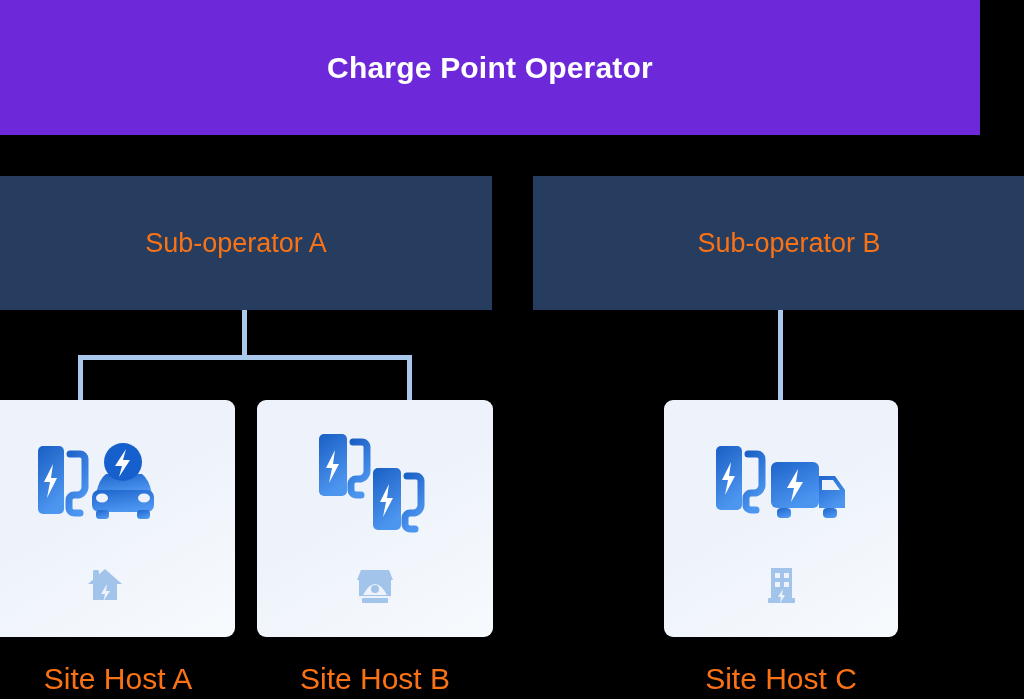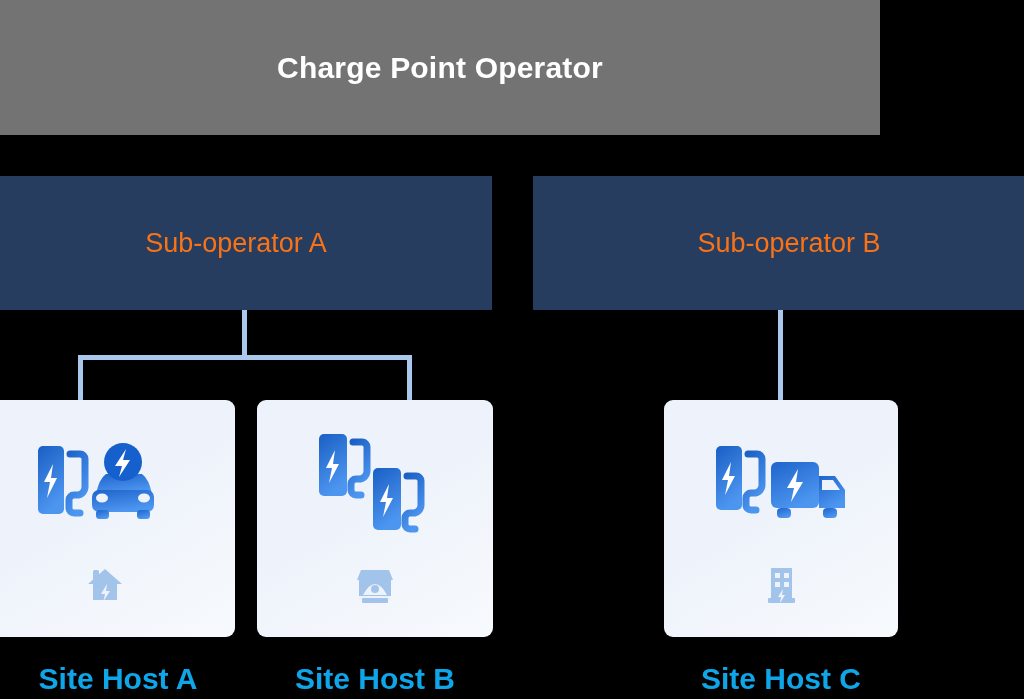--- a/index.html
+++ b/index.html
@@ -6,22 +6,22 @@
   html, body {
     width:1024px; height:699px;
     background:#000000;
     font-family:"Liberation Sans", sans-serif;
     overflow:hidden;
   }
   #stage { position:relative; width:1024px; height:699px; background:#000000; }
 
   
   .cpo-band {
-    position:absolute; left:0; top:0; width:880px; height:135px;
-    background:#737373;
+    position:absolute; left:0; top:0; width:980px; height:135px;
+    background:#6d28d9;
     display:flex; align-items:center; justify-content:center;
   }
   .cpo-title {
     color:#ffffff; font-size:30px; font-weight:600; letter-spacing:.2px;
     white-space:nowrap;
   }
 
   
   .subop {
     position:absolute; top:176px; height:134px;
@@ -57,21 +57,21 @@
   .card-a { left:-25px; width:260px; }
   .card-b { left:257px; width:236px; }
   .card-c { left:664px; width:234px; }
 
   .card-main { flex:1; display:flex; align-items:center; justify-content:center; width:100%; }
   .card-foot { height:72px; display:flex; align-items:flex-start; justify-content:center; width:100%; }
 
   
   .host-label {
     position:absolute; top:662px;
-    color:#0ea5e9; font-size:30px; font-weight:700;
+    color:#f97316; font-size:30px; font-weight:400;
     white-space:nowrap; text-align:center;
   }
   .host-a { left:0px;   width:236px; }
   .host-b { left:257px; width:236px; }
   .host-c { left:664px; width:234px; }
 </style>
 </head>
 <body>
 
 <div id="stage">

